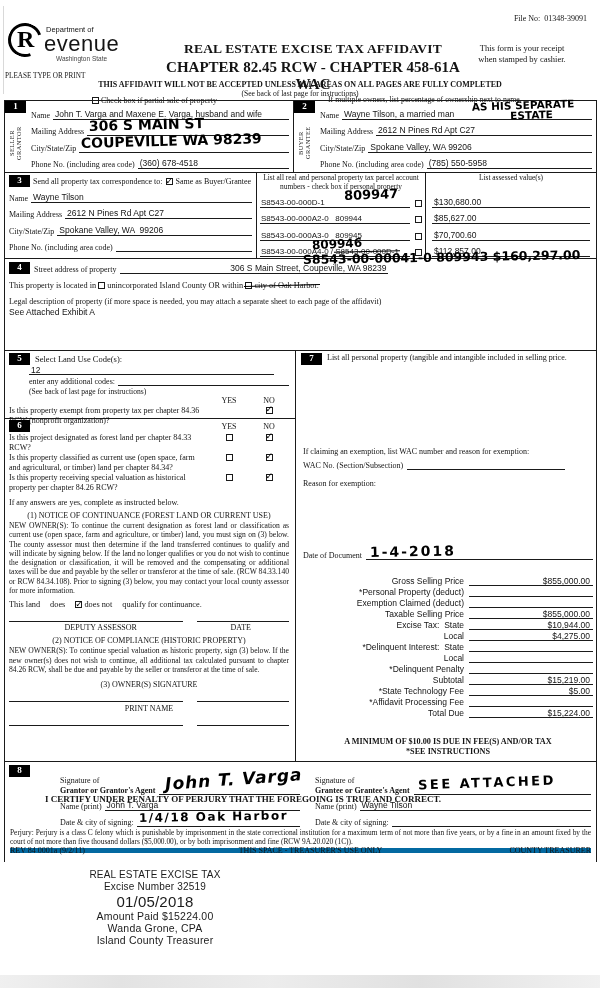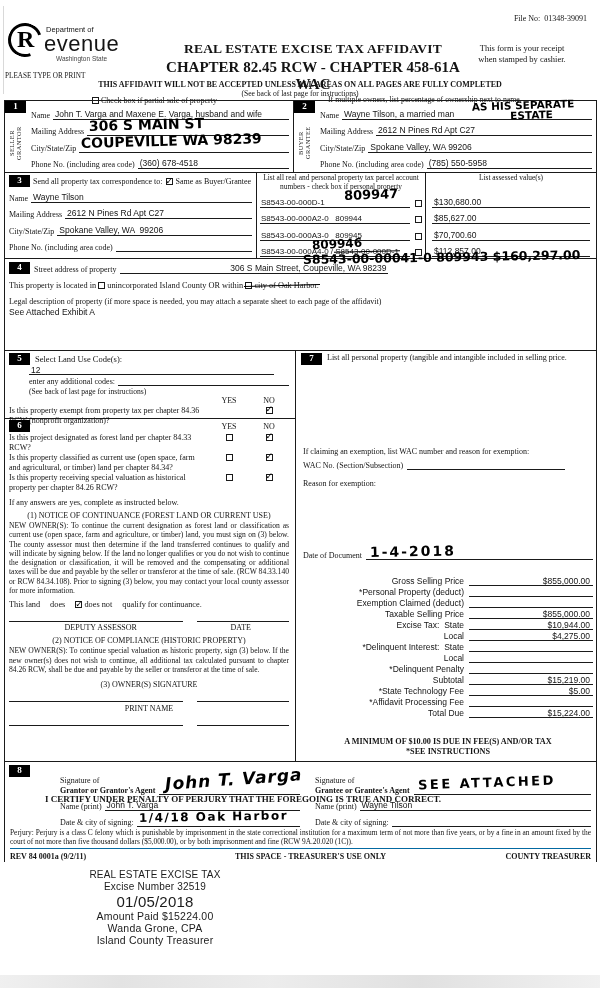--- a/index.html
+++ b/index.html
@@ -120,22 +120,22 @@
   .g1{left:55px;width:240px;}
   .g2{left:310px;width:276px;}
   .sigrow{display:flex;align-items:flex-end;}
   .siglab{font-size:8px;line-height:9.5px;white-space:nowrap;}
   .siglab .b{font-size:8px;}
   .sigline{flex:1;border-bottom:1px solid #1a1a1a;position:relative;height:10px;margin-left:4px;}
   .hw-sig1{position:absolute;left:6px;top:-16px;font-style:italic;font-size:17px;transform:rotate(-4deg);letter-spacing:1px;}
   .hw-sig2{position:absolute;left:4px;top:-10px;font-size:13px;transform:rotate(-2deg);letter-spacing:2.5px;}
   .sigblock .frow{height:15px;margin-top:1px;justify-content:center;}
   .hw-dc{font-size:12px;line-height:8px;transform:rotate(-1deg);transform-origin:left bottom;letter-spacing:1.5px;}
-  .perjury{position:absolute;left:5px;right:5px;top:66px;font-size:7.4px;line-height:9.3px;text-align:justify;border-bottom:1px solid #0369a1;padding-bottom:1px;}
-  .revrow{position:absolute;left:5px;right:5px;top:90px;display:flex;font-size:8px;font-weight:bold;}
+  .perjury{position:absolute;left:5px;right:5px;top:66px;font-size:7.4px;line-height:9.3px;text-align:justify;border-bottom:5px solid #0369a1;padding-bottom:1px;}
+  .revrow{position:absolute;left:5px;right:5px;top:84px;display:flex;font-size:8px;}
   .revrow span:nth-child(1){width:170px;}
   .revrow span:nth-child(2){flex:1;text-align:center;}
   .revrow span:nth-child(3){width:150px;text-align:right;}
   
   .stamp{top:869px;left:10px;width:290px;text-align:center;font-family:"Liberation Sans",sans-serif;color:#1b1b1b;}
   .stamp div{line-height:12px;font-size:10px;letter-spacing:.2px;}
   .st-date{font-size:15px !important;line-height:17px !important;letter-spacing:.8px;}
   .st-sm{font-size:10.5px !important;}
   
   .edgeline{top:6px;left:3px;width:1px;height:88px;background:#d9d9d9;}

